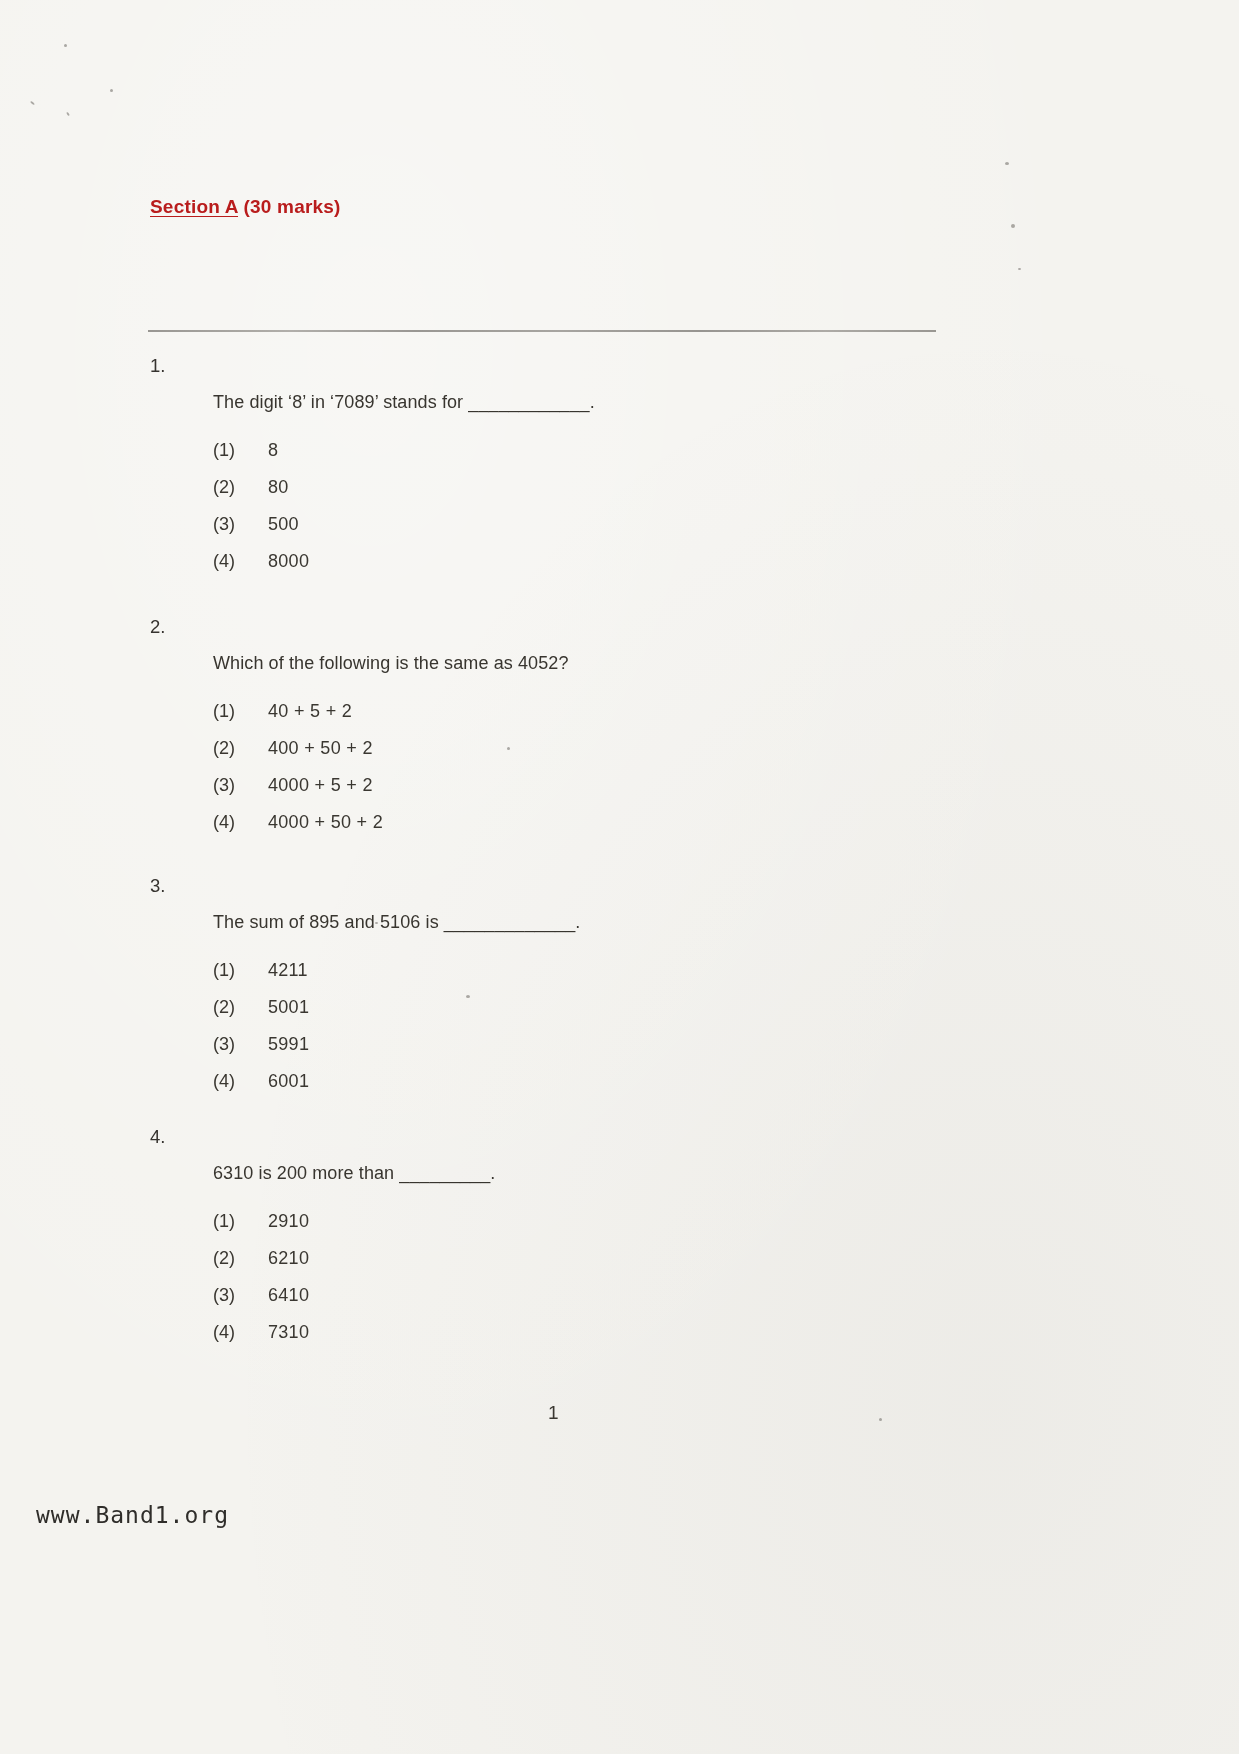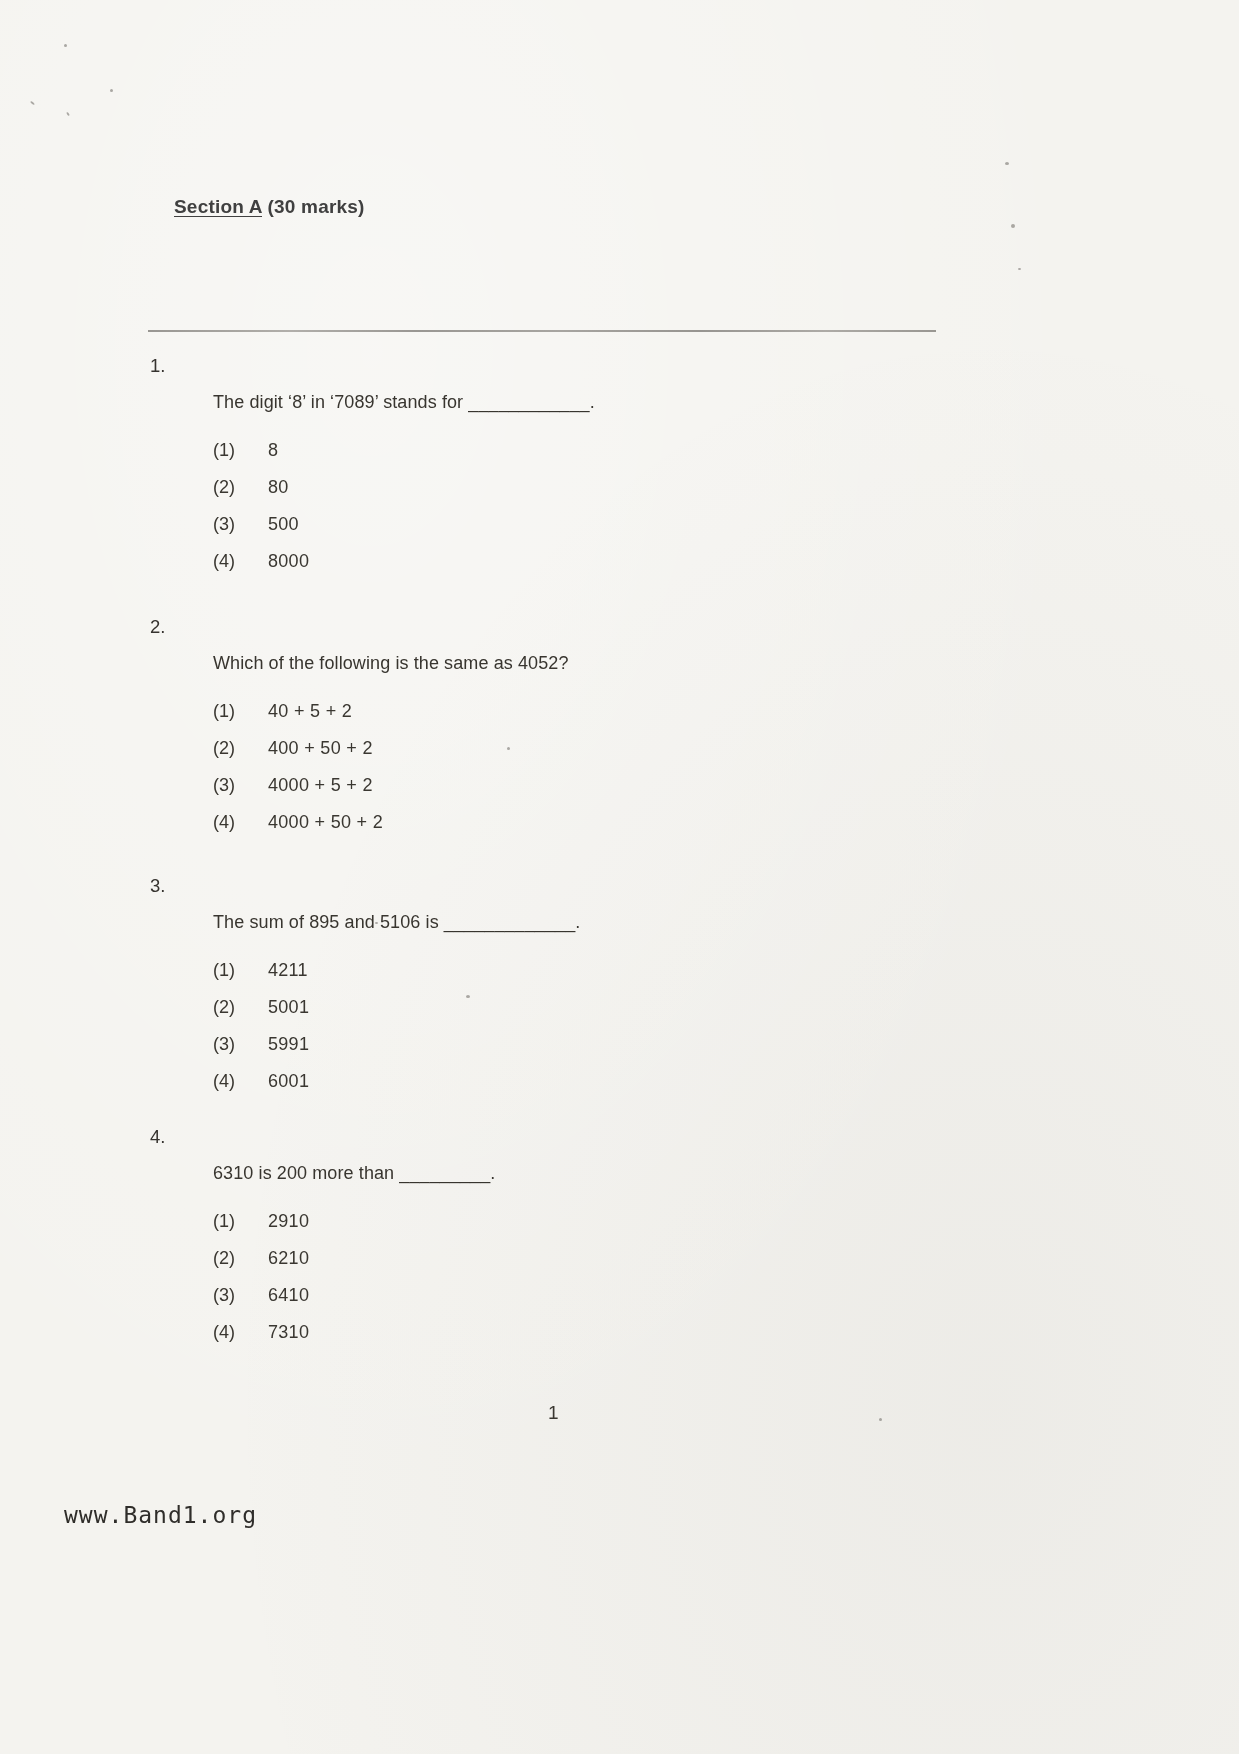--- a/index.html
+++ b/index.html
@@ -32,22 +32,21 @@
     opacity: 0.55;
   }
 
   .section-title {
     position: absolute;
     left: 150px;
     top: 196px;
     font-size: 19px;
     font-weight: bold;
     letter-spacing: 0.2px;
-    color: #404040;
-    margin-left: 24px;
+    color: #b91c1c;
   }
   .section-title .underlined {
     text-decoration: underline;
     text-underline-offset: 3px;
   }
 
   .instructions {
     position: absolute;
     left: 150px;
     top: 240px;
@@ -108,21 +107,21 @@
   .page-number {
     position: absolute;
     left: 548px;
     top: 1402px;
     font-size: 19px;
     color: #3a3731;
   }
 
   .watermark {
     position: absolute;
-    left: 64px;
+    left: 36px;
     top: 1502px;
     font-family: "DejaVu Sans Mono", monospace;
     font-size: 23px;
     color: #2f2d2a;
     letter-spacing: 1px;
   }
 </style>
 </head>
 <body>
 

